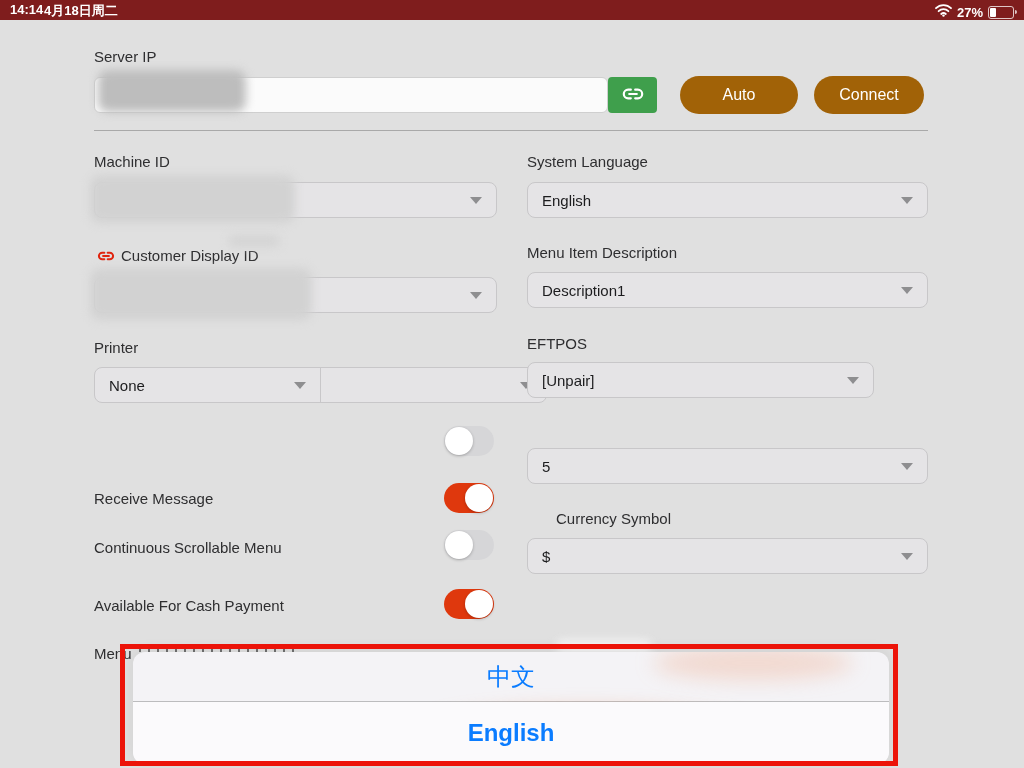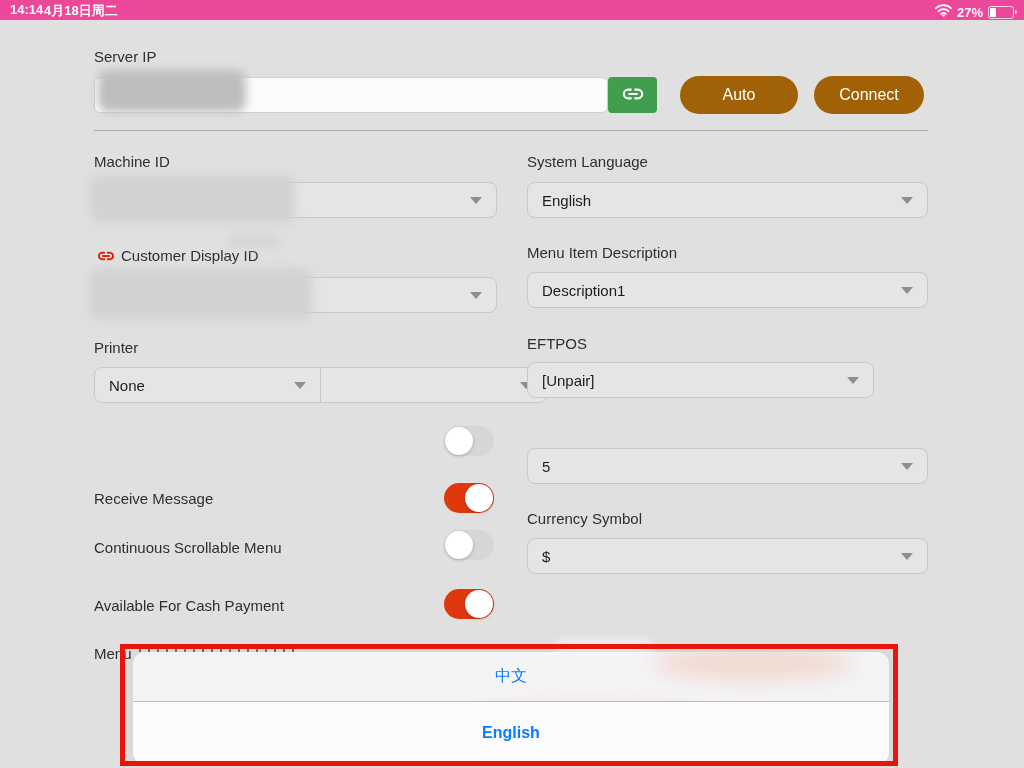--- a/index.html
+++ b/index.html
@@ -1,20 +1,20 @@
 <!DOCTYPE html>
 <html><head>
 <meta charset="utf-8">
 <style>
   html,body{margin:0;padding:0;}
   body{font-family:"Liberation Sans","DejaVu Sans",sans-serif;background:#888;}
   #screen{position:relative;width:1024px;height:768px;background:#e0e0e0;overflow:hidden;margin:0 auto;}
 
   
-  .statusbar{position:absolute;left:0;top:0;width:1024px;height:20px;background:#ec4899;color:#fff;
+  .statusbar{position:absolute;left:0;top:0;width:1024px;height:20px;background:#7f1d1d;color:#fff;
     font-size:13px;font-weight:bold;display:flex;align-items:center;}
   .sb-time{position:absolute;left:10px;top:2px;}
   .sb-date{position:absolute;left:44px;top:2px;}
   .sb-right{position:absolute;right:10px;top:0;height:24px;display:flex;align-items:center;gap:5px;}
   .batt{position:relative;width:24px;height:11px;border:1px solid rgba(255,255,255,.75);border-radius:3px;}
   .batt::after{content:"";position:absolute;right:-4px;top:3px;width:2px;height:4px;background:rgba(255,255,255,.75);border-radius:0 2px 2px 0;}
   .batt-fill{position:absolute;left:1px;top:1px;bottom:1px;width:27%;background:#fff;border-radius:1px;}
 
   
   .label{position:absolute;font-size:15px;color:#2e2e30;white-space:nowrap;}
@@ -44,21 +44,21 @@
 
   .input-box{position:absolute;left:94px;top:77px;width:514px;height:36px;background:#fbfbfb;
       border:1px solid #cfcfcf;border-radius:6px;box-sizing:border-box;}
   .green-btn{position:absolute;left:608px;top:77px;width:49px;height:36px;background:#3f9f4c;border:none;
       border-radius:4px;display:flex;align-items:center;justify-content:center;cursor:pointer;}
 
   
   .sheet{position:absolute;left:133px;top:652px;width:756px;height:112px;border-radius:12px;
       background:#f4f3f6;overflow:hidden;z-index:10;box-shadow:0 -2px 14px rgba(0,0,0,.08);}
   .sheet-row{position:relative;display:flex;align-items:center;justify-content:center;
-      font-size:16px;color:#0a7cff;cursor:pointer;}
+      font-size:24px;color:#0a7cff;cursor:pointer;}
   .sheet-row.r1{height:49px;}
   .sheet-row.r2{height:62px;background:#fbfafc;font-weight:bold;}
   .sheet-div{height:1px;background:#bcbcbe;}
   .smudge{position:absolute;border-radius:50%;filter:blur(10px);pointer-events:none;}
   .red-frame{position:absolute;left:120px;top:644px;width:778px;height:122px;border:5px solid #ec1409;
       box-sizing:border-box;z-index:15;pointer-events:none;}
   .cash-tops{position:absolute;left:139px;top:646px;width:158px;height:6px;opacity:.75;z-index:2;
       background:repeating-linear-gradient(90deg,#4a4a4a 0 2px,transparent 2px 9px);}
   .white-smudge{position:absolute;left:556px;top:640px;width:96px;height:14px;background:#f5f5f5;
       filter:blur(4px);border-radius:8px;z-index:3;}
@@ -161,21 +161,21 @@
     <span>5</span>
     <span class="chev"></span>
   </div>
 
   <div class="label" style="left:94px;top:490px;">Receive Message</div>
   <div class="toggle" style="left:444px;top:483px;" data-state="on"></div>
 
   <div class="label" style="left:94px;top:539px;">Continuous Scrollable Menu</div>
   <div class="toggle" style="left:444px;top:530px;" data-state="off"></div>
 
-  <div class="label" style="left:527px;top:510px;">Currency Symbol</div>
+  <div class="label" style="left:556px;top:510px;">Currency Symbol</div>
   <div class="dd" style="left:527px;top:538px;width:401px;">
     <span>$</span>
     <span class="chev"></span>
   </div>
 
   <div class="label" style="left:94px;top:597px;">Available For Cash Payment</div>
   <div class="toggle" style="left:444px;top:589px;" data-state="on"></div>
 
   <div class="label" style="left:94px;top:645px;z-index:1;">Menu</div>
   <div class="cash-tops"></div>

